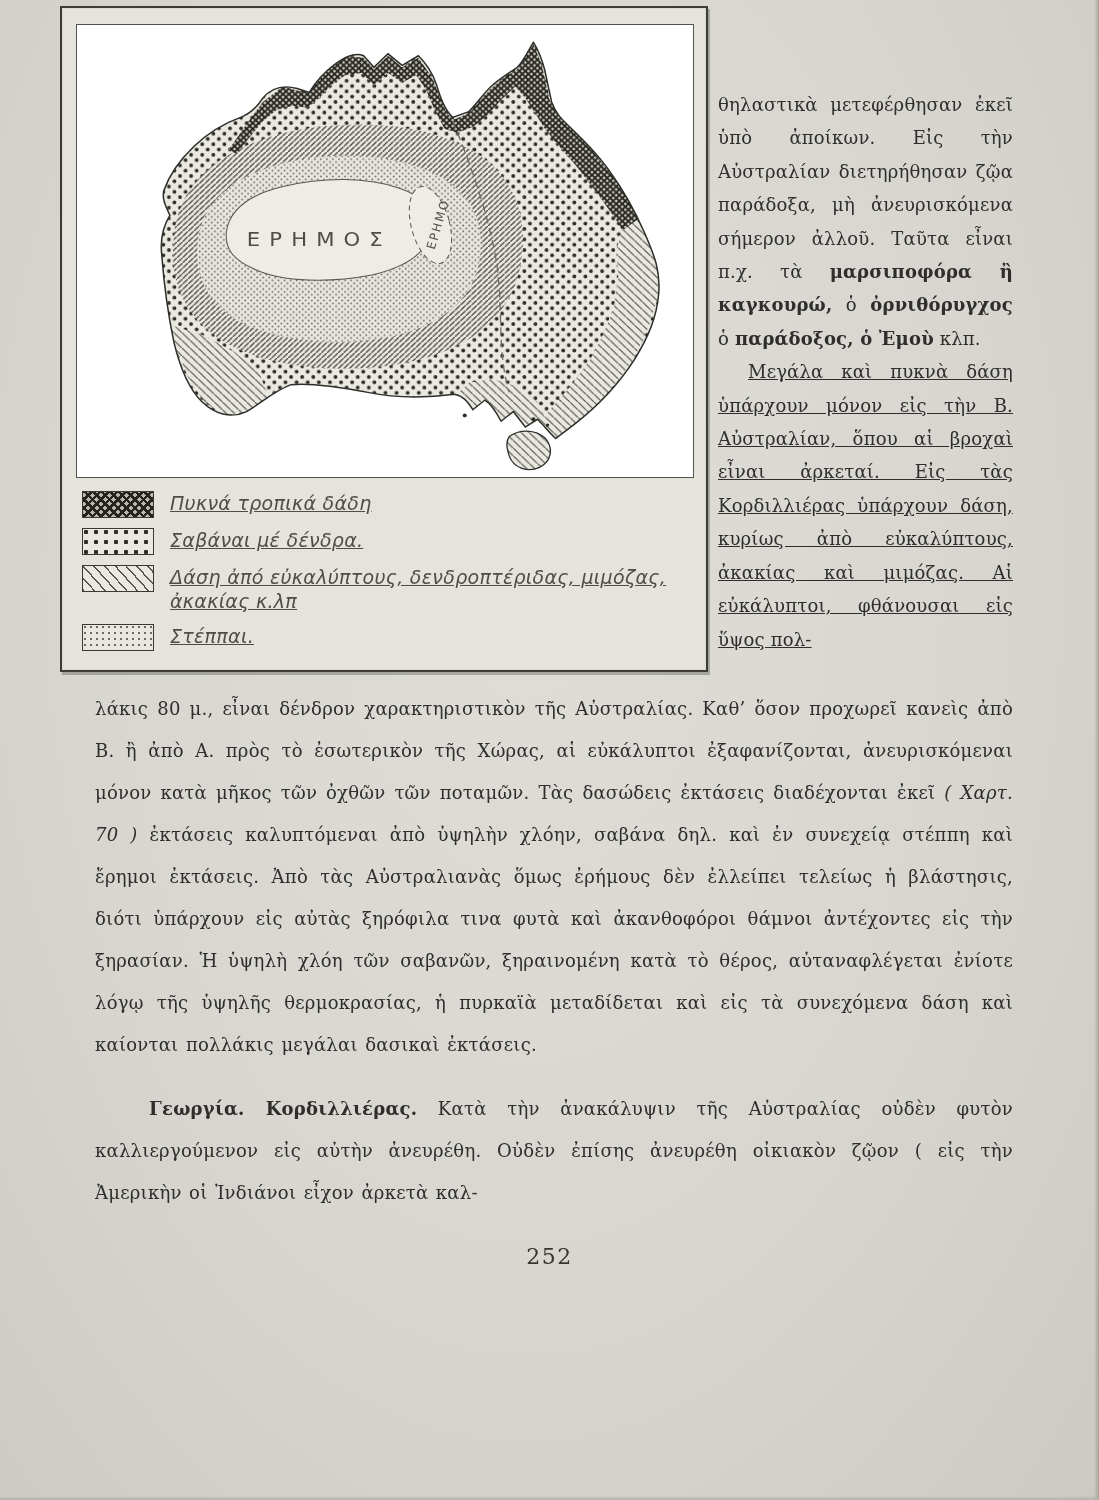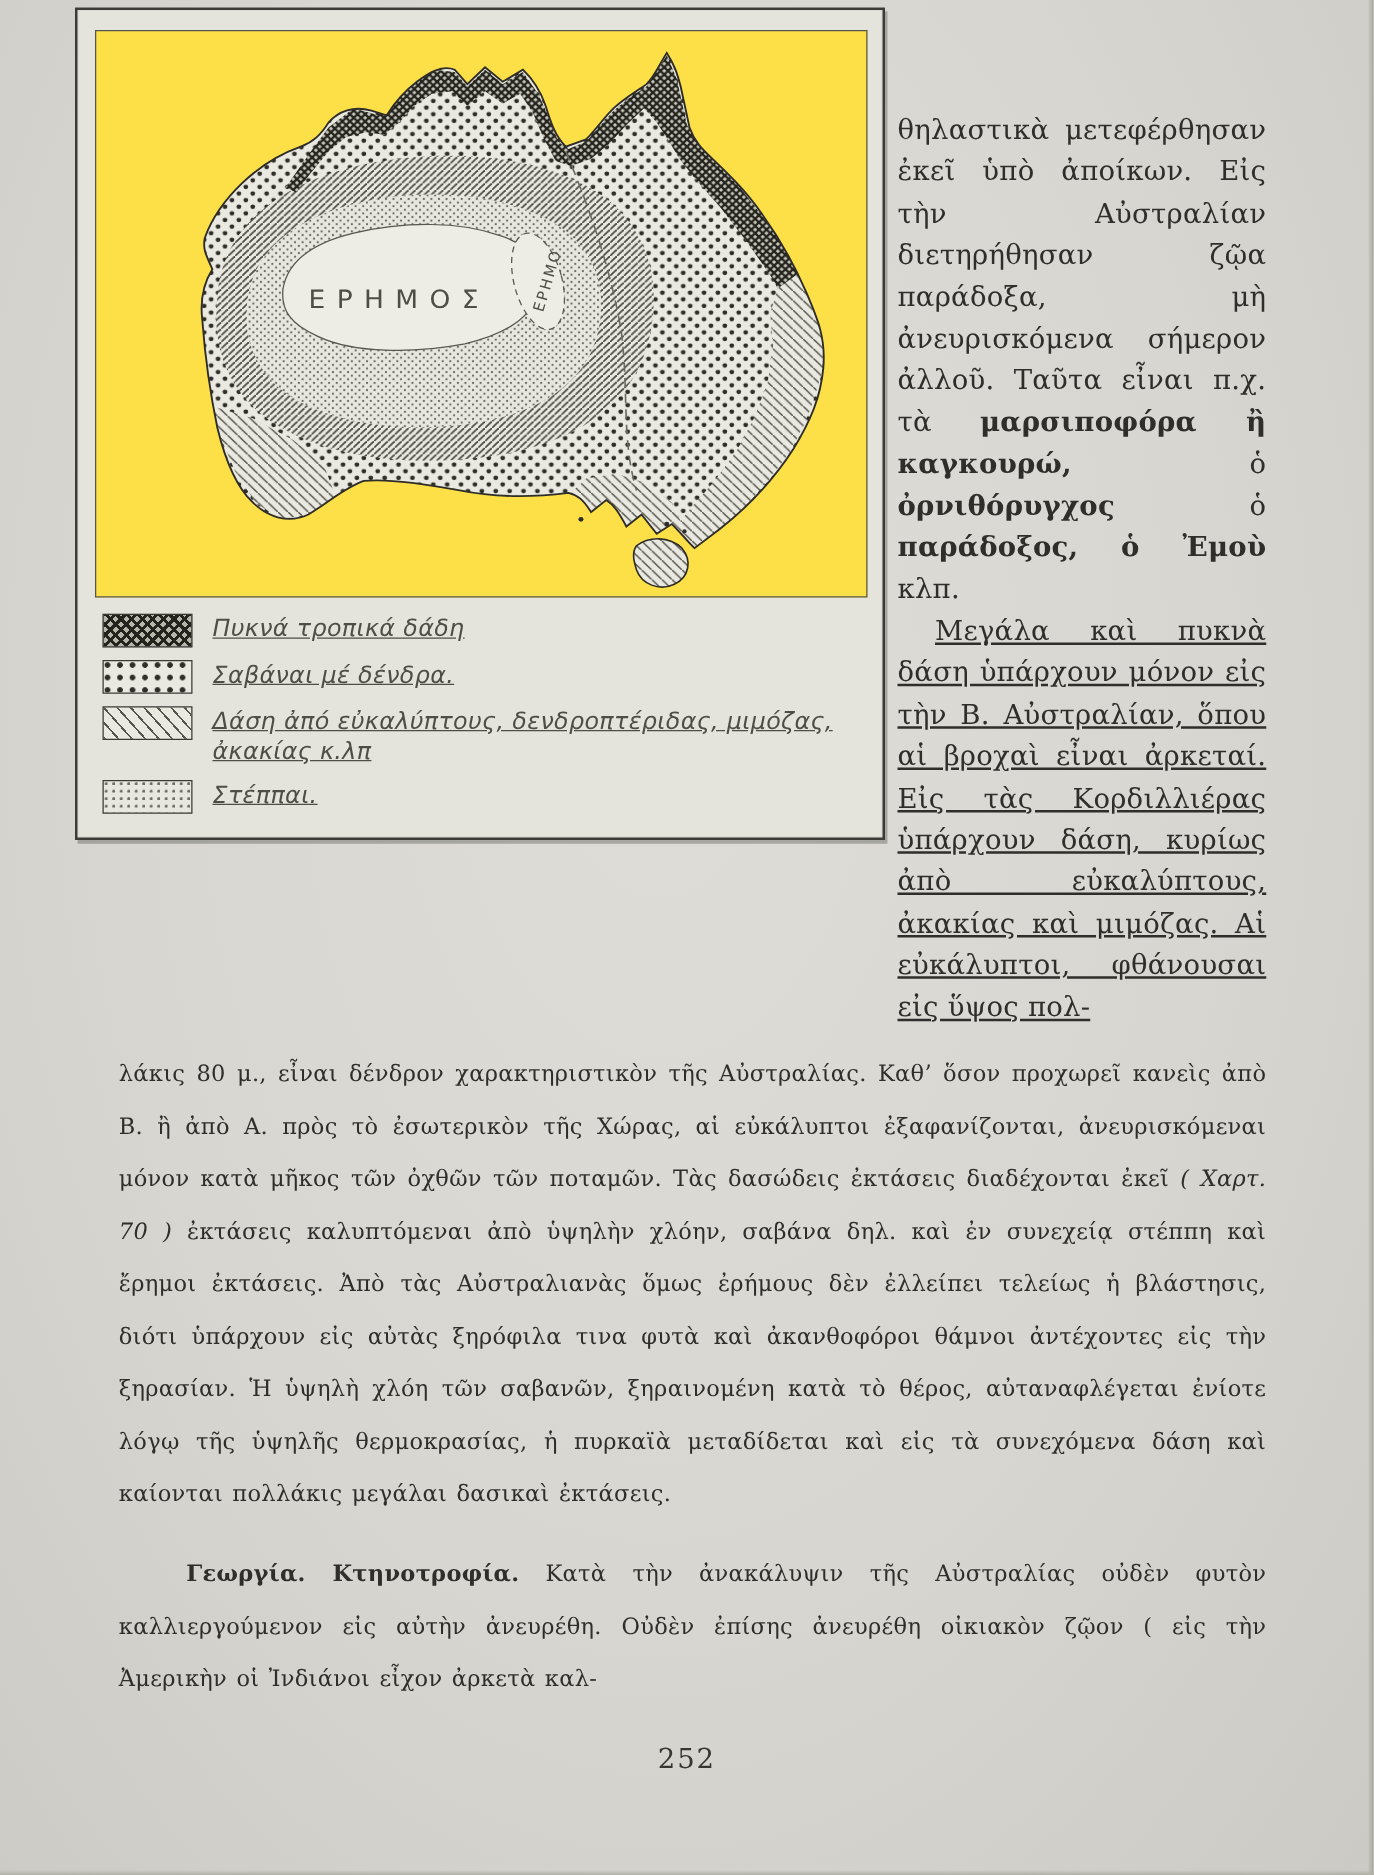--- a/index.html
+++ b/index.html
@@ -19,21 +19,21 @@
 
   .figure-frame {
     width:648px;
     border:2px solid #3c3b36;
     box-shadow: 0 0 0 1px #dadad3 inset, 2px 3px 0 rgba(70,69,62,.35);
     background:#e4e3dc;
     padding:16px 12px 8px 14px;
   }
   .map-box {
     border:1px solid #56554d;
-    background:#fde047;
+    background:#ffffff;
     line-height:0;
   }
   .map-box svg { display:block; }
 
   .legend { padding:12px 4px 2px 6px; }
   .legend-row { display:flex; align-items:flex-start; margin-bottom:9px; }
   .legend-swatch {
     width:72px; height:27px; flex:none;
     border:1px solid #3a3934;
     margin-right:16px; margin-top:1px;
@@ -68,21 +68,21 @@
 
   .figure-caption {
     text-align:center;
     font-size:22px;
     margin-top:18px;
     letter-spacing:.4px;
     color:#33322d;
   }
 
   .col-par {
-    font-size:22px; line-height:33.4px;
+    font-size:18px; line-height:33.4px;
     text-align:justify;
     letter-spacing:.2px;
   }
   .col-par + .col-par { text-indent:30px;text-decoration:underline; }
   .b { font-weight:bold; }
   .i { font-style:italic; }
 
   .body-wrap { padding:16px 86px 0 95px; }
   .body-par {
     font-size:18px; line-height:42px;
@@ -194,20 +194,20 @@
     </div>
 
     <div class="text-col">
       <p class="col-par"><span>θηλαστικὰ μετεφέρθησαν ἐκεῖ ὑπὸ ἀποίκων. Εἰς τὴν Αὐστραλίαν διετηρήθησαν ζῷα παράδοξα, μὴ ἀνευρισκόμενα σήμερον ἀλλοῦ. Ταῦτα εἶναι π.χ. τὰ </span><span class="b">μαρσιποφόρα ἢ καγκουρώ,</span><span> ὁ </span><span class="b">ὀρνιθόρυγχος</span><span> ὁ </span><span class="b">παράδοξος, ὁ Ἐμοὺ</span><span> κλπ.</span></p>
       <p class="col-par">Μεγάλα καὶ πυκνὰ δάση ὑπάρχουν μόνον εἰς τὴν Β. Αὐστραλίαν, ὅπου αἱ βροχαὶ εἶναι ἀρκεταί. Εἰς τὰς Κορδιλλιέρας ὑπάρχουν δάση, κυρίως ἀπὸ εὐκαλύπτους, ἀκακίας καὶ μιμόζας. Αἱ εὐκάλυπτοι, φθάνουσαι εἰς ὕψος πολ-</p>
     </div>
   </div>
 
   <div class="body-wrap">
     <p class="body-par"><span>λάκις 80 μ., εἶναι δένδρον χαρακτηριστικὸν τῆς Αὐστραλίας. Καθ’ ὅσον προχωρεῖ κανεὶς ἀπὸ Β. ἢ ἀπὸ Α.  πρὸς τὸ ἐσωτερικὸν τῆς Χώρας, αἱ εὐκάλυπτοι ἐξαφανίζονται, ἀνευρισκόμεναι μόνον κατὰ μῆκος τῶν ὀχθῶν τῶν ποταμῶν. Τὰς δασώδεις ἐκτάσεις διαδέχονται ἐκεῖ </span><span class="i">( Χαρτ. 70 )</span><span> ἐκτάσεις καλυπτόμεναι ἀπὸ ὑψηλὴν χλόην, σαβάνα δηλ. καὶ ἐν συνεχείᾳ στέππη καὶ ἔρημοι ἐκτάσεις. Ἀπὸ τὰς Αὐστραλιανὰς ὅμως ἐρήμους δὲν ἐλλείπει τελείως ἡ βλάστησις, διότι ὑπάρχουν εἰς αὐτὰς ξηρόφιλα τινα φυτὰ καὶ ἀκανθοφόροι θάμνοι ἀντέχοντες εἰς τὴν ξηρασίαν. Ἡ ὑψηλὴ χλόη τῶν σαβανῶν, ξηραινομένη κατὰ τὸ θέρος, αὐταναφλέγεται ἐνίοτε λόγῳ τῆς ὑψηλῆς θερμοκρασίας, ἡ πυρκαϊὰ μεταδίδεται καὶ εἰς τὰ συνεχόμενα δάση καὶ καίονται πολλάκις μεγάλαι δασικαὶ ἐκτάσεις.</span></p>
-    <p class="body-par indented"><span class="b">Γεωργία. Κτηνοτροφία.</span><span> Κατὰ τὴν ἀνακάλυψιν τῆς Αὐστραλίας οὐδὲν φυτὸν καλλιεργούμενον εἰς αὐτὴν ἀνευρέθη. Οὐδὲν ἐπίσης ἀνευρέθη οἰκιακὸν ζῷον ( εἰς τὴν Ἀμερικὴν οἱ Ἰνδιάνοι εἶχον ἀρκετὰ καλ-</span></p>
+    <p class="body-par indented"><span class="b">Γεωργία. Κορδιλλιέρας.</span><span> Κατὰ τὴν ἀνακάλυψιν τῆς Αὐστραλίας οὐδὲν φυτὸν καλλιεργούμενον εἰς αὐτὴν ἀνευρέθη. Οὐδὲν ἐπίσης ἀνευρέθη οἰκιακὸν ζῷον ( εἰς τὴν Ἀμερικὴν οἱ Ἰνδιάνοι εἶχον ἀρκετὰ καλ-</span></p>
   </div>
 
   <div class="page-number">252</div>
 
   <div class="scan-edge-right"></div>
   <div class="scan-edge-bottom"></div>
 </div>
 
 </body></html>

